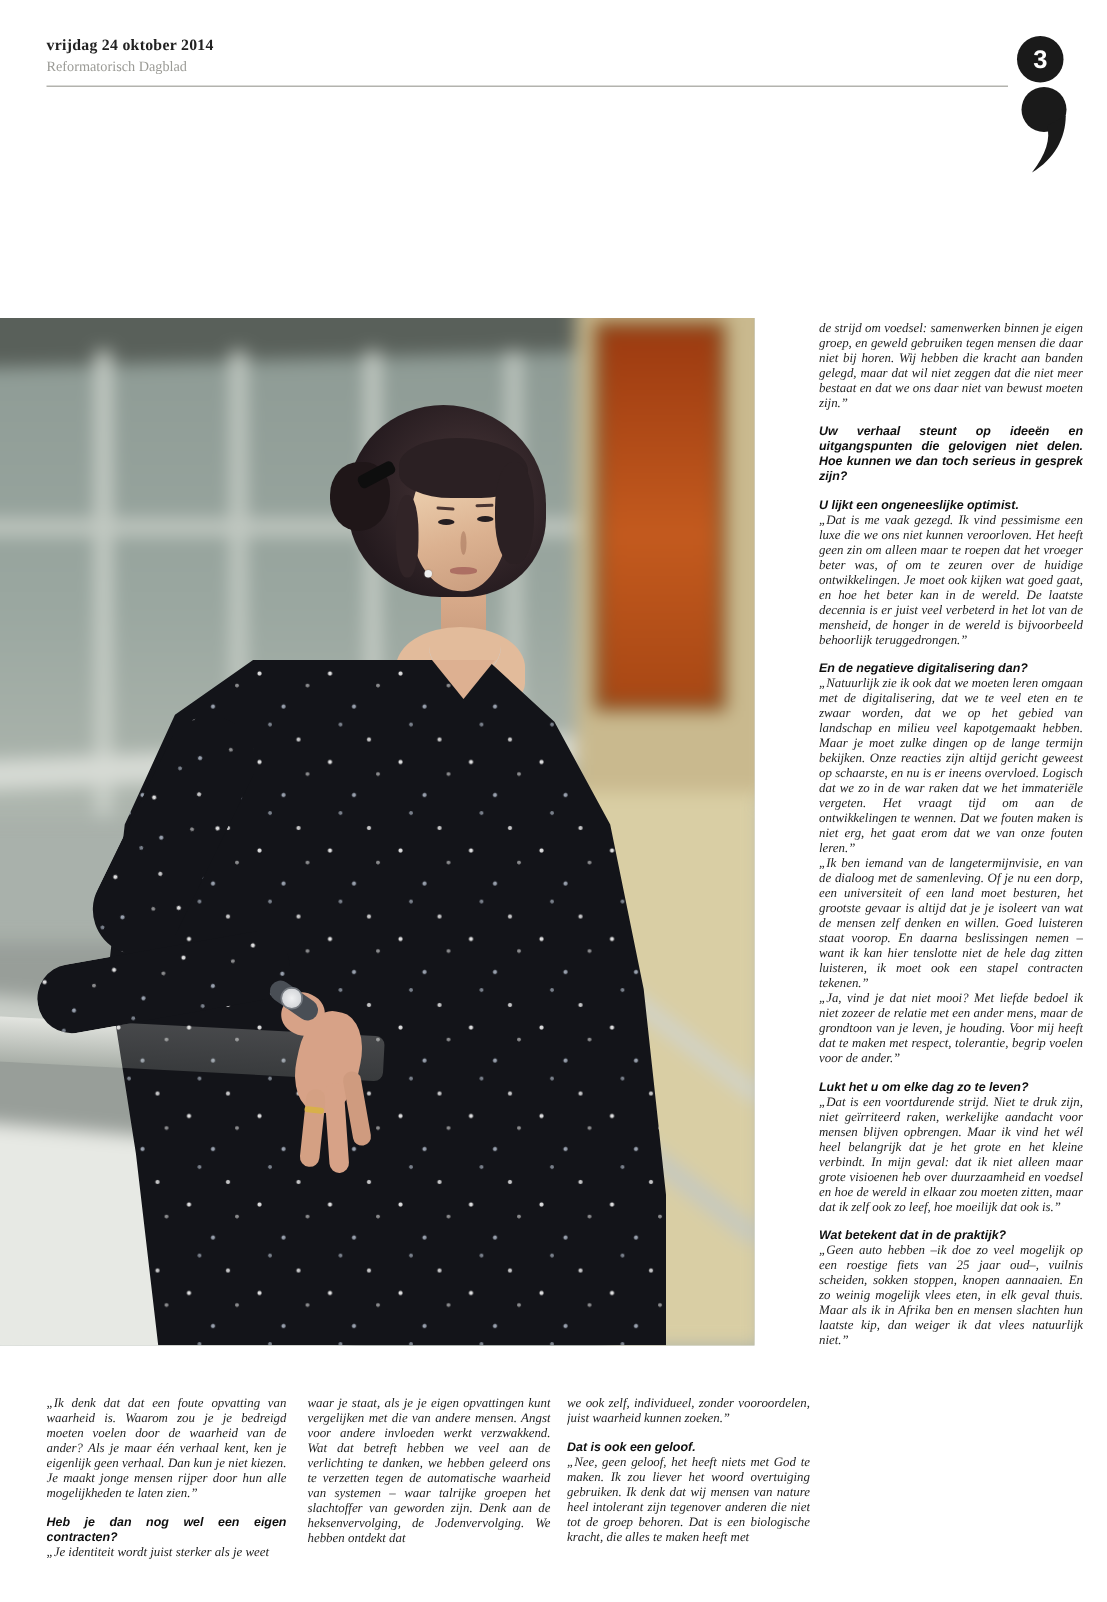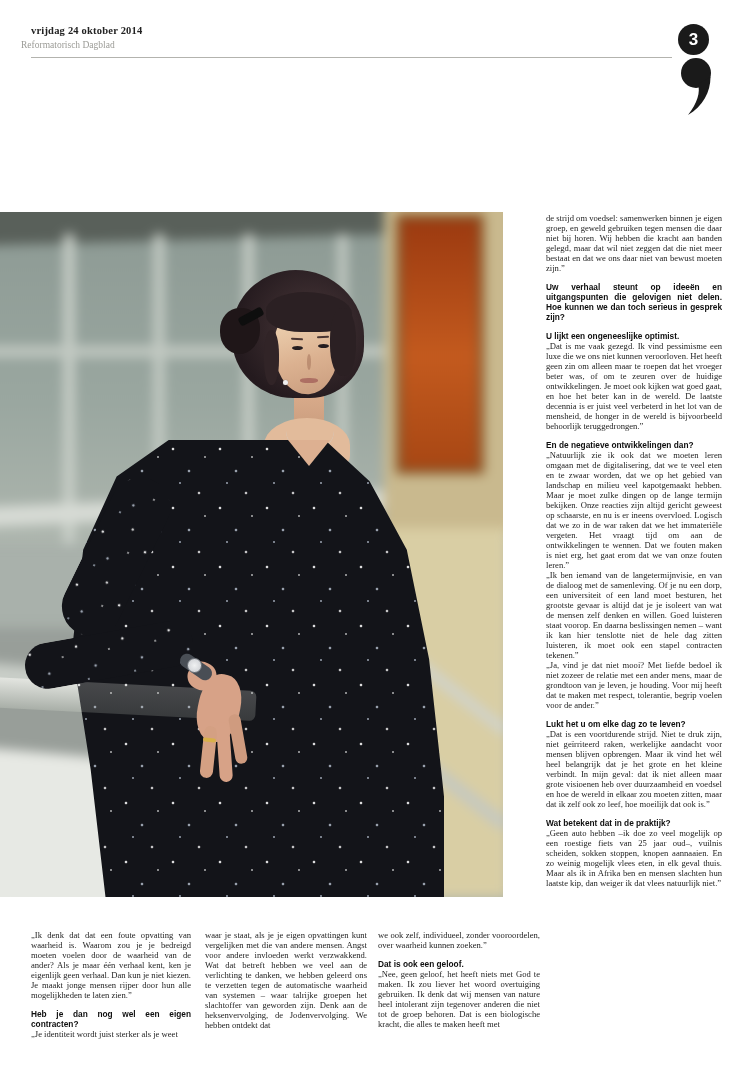--- a/index.html
+++ b/index.html
@@ -2,21 +2,21 @@
 <html lang="nl"><head>
 <meta charset="utf-8">
 <style>
   html,body{margin:0;padding:0;background:#ffffff;}
   .page{position:relative;width:738px;height:1051px;background:#fff;overflow:hidden;
         font-family:"Liberation Serif",serif;}
 
   
   .hdr-date{position:absolute;left:31px;top:25px;font:bold 10.5px/12px "Liberation Serif",serif;
             color:#222;letter-spacing:.2px;}
-  .hdr-pub{position:absolute;left:21px;top:40px;font:9.5px/11px "Liberation Serif",serif;color:#9b9b96;}
+  .hdr-pub{position:absolute;left:31px;top:40px;font:9.5px/11px "Liberation Serif",serif;color:#9b9b96;}
   .hdr-rule{position:absolute;left:31px;top:57px;width:641px;height:1px;background:#b3b3ae;}
   .pagenum{position:absolute;left:678px;top:24px;width:31px;height:31px;border-radius:50%;
            background:#1a1a1a;color:#fff;text-align:center;
            font:bold 17px/31px "Liberation Sans",sans-serif;}
   .bigcomma{position:absolute;left:676px;top:58px;width:42px;height:58px;}
 
   
   .headline{position:absolute;left:26px;top:98px;font-family:"Liberation Serif",serif;
             font-size:94px;line-height:1;color:#1c1c1c;letter-spacing:-3px;}
   @supports (-webkit-text-stroke:1px black){
@@ -90,21 +90,21 @@
   .ph-watchface{left:187px;top:446px;width:13px;height:13px;border-radius:50%;
                 background:radial-gradient(#f0f1f2,#c9ccd0);border:1px solid #757a80;}
   .ph-palm{left:198px;top:462px;width:42px;height:68px;background:#d7a287;border-radius:45%;transform:rotate(12deg);}
   .ph-f1{left:202px;top:514px;width:13px;height:52px;background:#d4a083;border-radius:7px;transform:rotate(6deg);}
   .ph-f2{left:218px;top:510px;width:13px;height:60px;background:#d7a287;border-radius:7px;transform:rotate(-4deg);}
   .ph-f3{left:232px;top:502px;width:12px;height:50px;background:#cf9b7f;border-radius:6px;transform:rotate(-10deg);}
   .ph-ring{left:203px;top:526px;width:13px;height:4px;background:#d8b04a;border-radius:2px;transform:rotate(6deg);}
 
   
   .col{position:absolute;overflow:hidden;}
-  .col p{margin:0;}
+  .col p{margin:0;font-style:italic;}
   .a{font:8.6px/10px "Liberation Serif",serif;color:#1d1d1d;text-align:justify;}
   .q{font:bold 8.3px/10px "Liberation Sans",sans-serif;color:#0f0f0f;text-align:justify;margin-top:9px !important;}
   .col .q:first-child{margin-top:0 !important;}
   .col-main{left:546px;top:213px;width:176px;height:840px;}
   .col-b1{left:31px;top:930px;width:160px;height:122px;}
   .col-b2{left:205px;top:930px;width:162px;height:122px;}
   .col-b3{left:378px;top:930px;width:162px;height:122px;}
 </style>
 </head>
 <body>
@@ -177,31 +177,31 @@
     <p class="a">„Ik denk dat dat een foute opvatting van waarheid is. Waarom zou je je bedreigd moeten voelen door de waarheid van de ander? Als je maar één verhaal kent, ken je eigenlijk geen verhaal. Dan kun je niet kiezen. Je maakt jonge mensen rijper door hun alle mogelijkheden te laten zien.”</p>
     <p class="q">Heb je dan nog wel een eigen contracten?</p>
     <p class="a">„Je identiteit wordt juist sterker als je weet</p>
   </div>
 
   <div class="col col-b2">
     <p class="a">waar je staat, als je je eigen opvattingen kunt vergelijken met die van andere mensen. Angst voor andere invloeden werkt verzwakkend. Wat dat betreft hebben we veel aan de verlichting te danken, we hebben geleerd ons te verzetten tegen de automatische waarheid van systemen – waar talrijke groepen het slachtoffer van geworden zijn. Denk aan de heksenvervolging, de Jodenvervolging. We hebben ontdekt dat</p>
   </div>
 
   <div class="col col-b3">
-    <p class="a">we ook zelf, individueel, zonder vooroordelen, over waarheid kunnen zoeken.”</p>
+    <p class="a">we ook zelf, individueel, zonder vooroordelen, juist waarheid kunnen zoeken.”</p>
     <p class="q">Dat is ook een geloof.</p>
     <p class="a">„Nee, geen geloof, het heeft niets met God te maken. Ik zou liever het woord overtuiging gebruiken. Ik denk dat wij mensen van nature heel intolerant zijn tegenover anderen die niet tot de groep behoren. Dat is een biologische kracht, die alles te maken heeft met</p>
   </div>
 
   <div class="col col-main">
     <p class="a">de strijd om voedsel: samenwerken binnen je eigen groep, en geweld gebruiken tegen mensen die daar niet bij horen. Wij hebben die kracht aan banden gelegd, maar dat wil niet zeggen dat die niet meer bestaat en dat we ons daar niet van bewust moeten zijn.”</p>
     <p class="q">Uw verhaal steunt op ideeën en uitgangspunten die gelovigen niet delen. Hoe kunnen we dan toch serieus in gesprek zijn?</p>
     <p class="q">U lijkt een ongeneeslijke optimist.</p>
     <p class="a">„Dat is me vaak gezegd. Ik vind pessimisme een luxe die we ons niet kunnen veroorloven. Het heeft geen zin om alleen maar te roepen dat het vroeger beter was, of om te zeuren over de huidige ontwikkelingen. Je moet ook kijken wat goed gaat, en hoe het beter kan in de wereld. De laatste decennia is er juist veel verbeterd in het lot van de mensheid, de honger in de wereld is bijvoorbeeld behoorlijk teruggedrongen.”</p>
-    <p class="q">En de negatieve ontwikkelingen dan?</p>
+    <p class="q">En de negatieve digitalisering dan?</p>
     <p class="a">„Natuurlijk zie ik ook dat we moeten leren omgaan met de digitalisering, dat we te veel eten en te zwaar worden, dat we op het gebied van landschap en milieu veel kapotgemaakt hebben. Maar je moet zulke dingen op de lange termijn bekijken. Onze reacties zijn altijd gericht geweest op schaarste, en nu is er ineens overvloed. Logisch dat we zo in de war raken dat we het immateriële vergeten. Het vraagt tijd om aan de ontwikkelingen te wennen. Dat we fouten maken is niet erg, het gaat erom dat we van onze fouten leren.”</p>
     <p class="a">„Ik ben iemand van de langetermijnvisie, en van de dialoog met de samenleving. Of je nu een dorp, een universiteit of een land moet besturen, het grootste gevaar is altijd dat je je isoleert van wat de mensen zelf denken en willen. Goed luisteren staat voorop. En daarna beslissingen nemen – want ik kan hier tenslotte niet de hele dag zitten luisteren, ik moet ook een stapel contracten tekenen.”</p>
     <p class="a">„Ja, vind je dat niet mooi? Met liefde bedoel ik niet zozeer de relatie met een ander mens, maar de grondtoon van je leven, je houding. Voor mij heeft dat te maken met respect, tolerantie, begrip voelen voor de ander.”</p>
     <p class="q">Lukt het u om elke dag zo te leven?</p>
     <p class="a">„Dat is een voortdurende strijd. Niet te druk zijn, niet geïrriteerd raken, werkelijke aandacht voor mensen blijven opbrengen. Maar ik vind het wél heel belangrijk dat je het grote en het kleine verbindt. In mijn geval: dat ik niet alleen maar grote visioenen heb over duurzaamheid en voedsel en hoe de wereld in elkaar zou moeten zitten, maar dat ik zelf ook zo leef, hoe moeilijk dat ook is.”</p>
     <p class="q">Wat betekent dat in de praktijk?</p>
     <p class="a">„Geen auto hebben –ik doe zo veel mogelijk op een roestige fiets van 25 jaar oud–, vuilnis scheiden, sokken stoppen, knopen aannaaien. En zo weinig mogelijk vlees eten, in elk geval thuis. Maar als ik in Afrika ben en mensen slachten hun laatste kip, dan weiger ik dat vlees natuurlijk niet.”</p>
   </div>
 
 </div>

